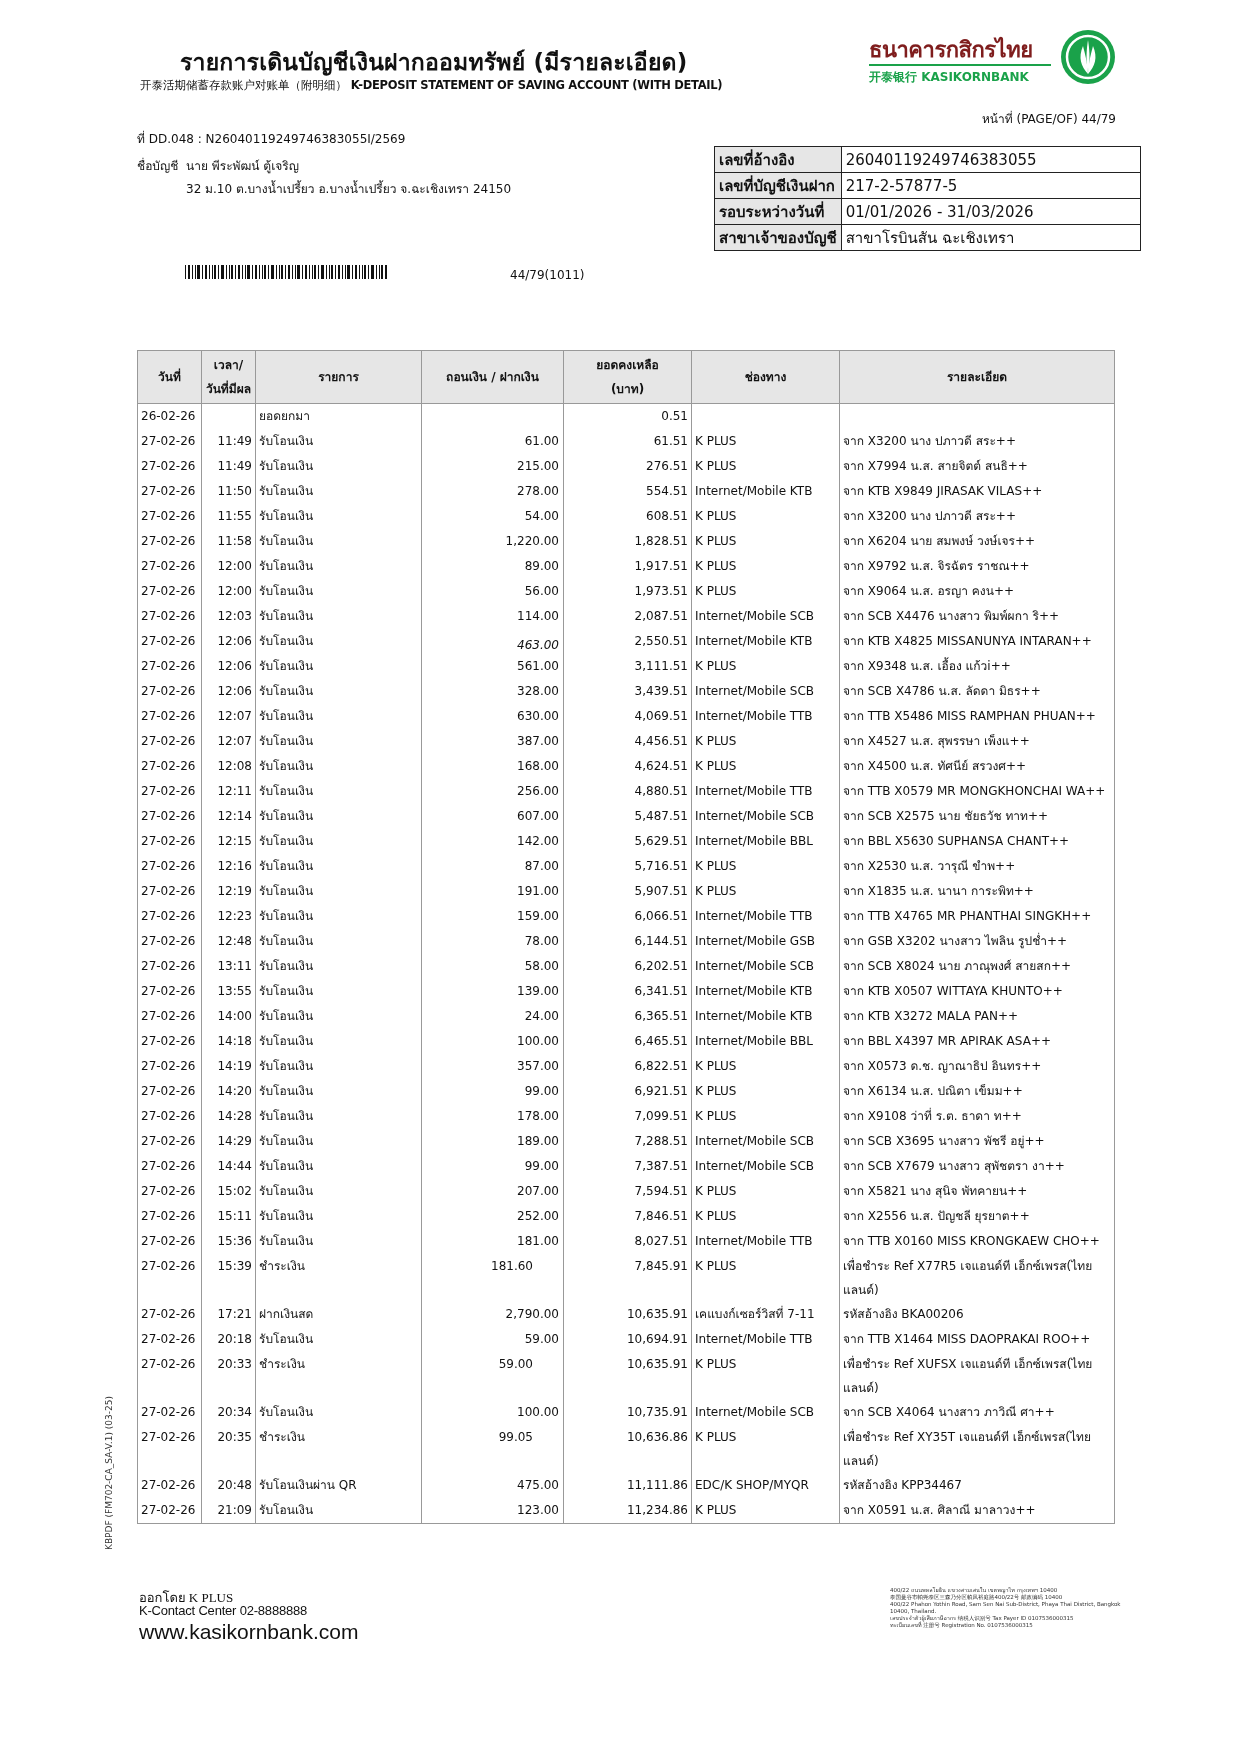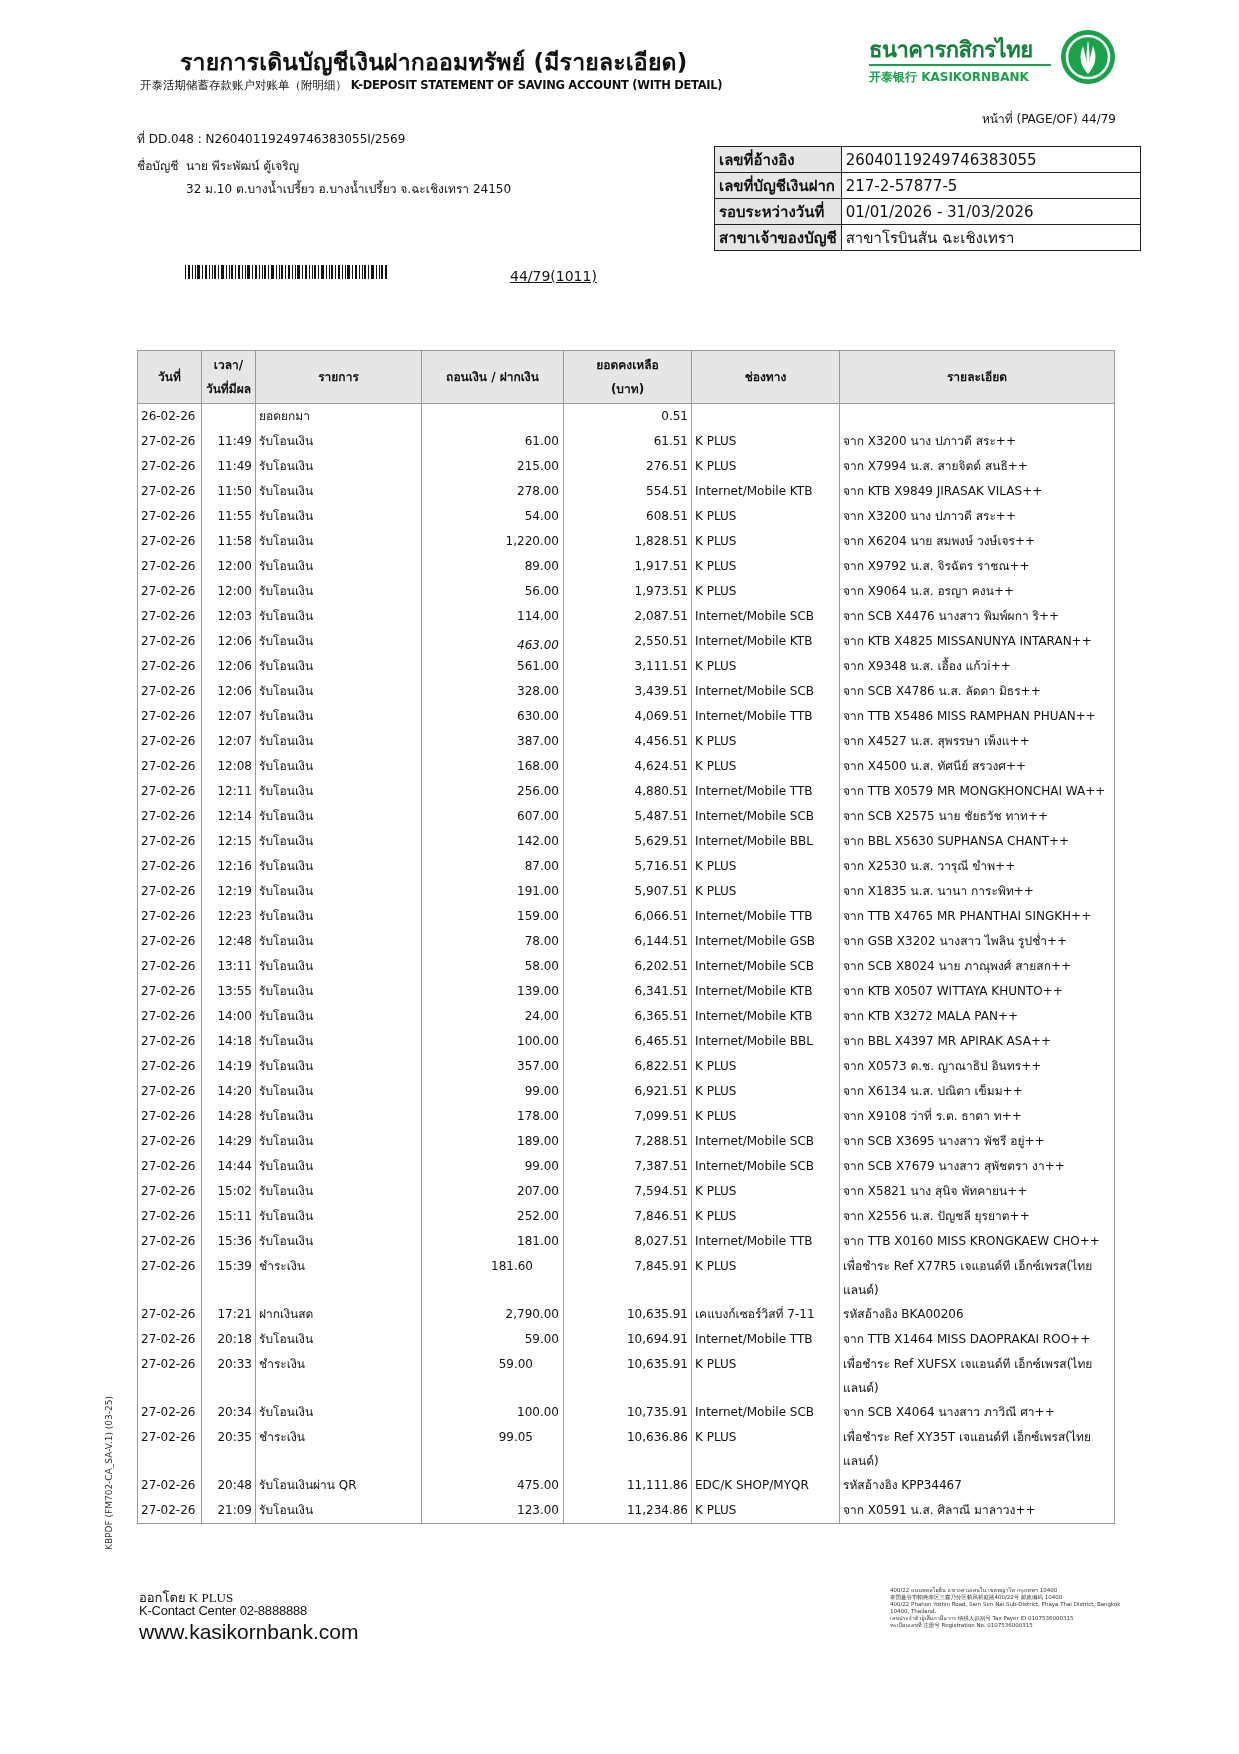--- a/index.html
+++ b/index.html
@@ -2,35 +2,35 @@
 <html><head>
 <meta charset="utf-8">
 <style>
   html, body { margin:0; padding:0; background:#fff; }
   body { width:1239px; height:1754px; position:relative; font-family:"Liberation Sans","DejaVu Sans",sans-serif; color:#111; overflow:hidden; }
   .abs { position:absolute; }
   .title-th { left:140px; top:44px; font-size:23px; font-weight:bold; font-family:"DejaVu Sans",sans-serif; letter-spacing:0.2px;margin-left:40px; }
   .title-sub { left:140px; top:78px; font-size:11.5px; font-family:"DejaVu Sans",sans-serif; }
   .title-sub b { font-weight:bold; letter-spacing:-0.3px; }
   .logo { right:120px; top:30px; width:250px; height:60px; }
-  .logo-th { position:absolute; left:0; top:2px; font-size:22px; font-weight:bold; color:#15803d; font-family:"DejaVu Sans",sans-serif; letter-spacing:-0.5px; }
+  .logo-th { position:absolute; left:0; top:2px; font-size:22px; font-weight:bold; color:#7f1d1d; font-family:"DejaVu Sans",sans-serif; letter-spacing:-0.5px; }
   .logo-line { position:absolute; left:0; top:34px; width:182px; height:2px; background:#1aa24a; }
   .logo-en { position:absolute; left:0; top:39px; font-size:12px; font-weight:bold; color:#1aa24a; font-family:"DejaVu Sans",sans-serif; }
   .logo-mark { position:absolute; left:192px; top:0; width:54px; height:54px; border-radius:50%; background:#1aa24a; }
   .logo-mark svg { position:absolute; left:0; top:0; }
   .page-of { right:123px; top:109px; font-size:12px; font-family:"DejaVu Sans",sans-serif; }
   .ref-no { left:137px; top:129px; font-size:12px; font-family:"DejaVu Sans",sans-serif; }
   .acct-name { left:137px; top:156px; font-size:12px; font-family:"DejaVu Sans",sans-serif; }
   .acct-addr { left:186px; top:179px; font-size:12px; font-family:"DejaVu Sans",sans-serif; }
   .info-table { left:714px; top:146px; border-collapse:collapse; font-size:15px; font-family:"DejaVu Sans",sans-serif; }
   .info-table td { border:1px solid #222; height:25px; padding:0 4px; }
   .info-table td.lbl { background:#e6e6e6; font-weight:bold; width:92px; white-space:nowrap; }
   .info-table td.val { width:290px; }
   .barcode { left:185px; top:265px; width:202px; height:14px; }
-  .barcode-num { left:510px; top:268px; font-size:14px; font-family:"DejaVu Sans",sans-serif;text-decoration:underline; }
+  .barcode-num { left:510px; top:268px; font-size:12px; font-family:"DejaVu Sans",sans-serif; }
   .stmt { left:137px; top:350px; width:977px; border-collapse:collapse; font-size:12px; font-family:"DejaVu Sans",sans-serif; table-layout:fixed; }
   .stmt th { background:#e6e6e6; border:1px solid #999; font-weight:bold; height:50px; line-height:24px; font-size:12px; }
   .stmt td { height:25px; padding:0 3px; white-space:nowrap; vertical-align:top; line-height:25px; }
   .stmt td.b { border-left:1px solid #999; }
   .stmt td.br { border-right:1px solid #999; }
   .stmt td.r { text-align:right; }
   .stmt td.det { white-space:normal; line-height:24px; }
   .stmt tr.last td { border-bottom:1px solid #999; }
   .side-code { left:104px; top:1550px; font-size:9px; transform:rotate(-90deg); transform-origin:left top; white-space:nowrap; color:#333; font-family:"DejaVu Sans",sans-serif; }
   .foot1 { left:139px; top:1587px; font-size:13px; font-family:Liberation Serif, serif; }

